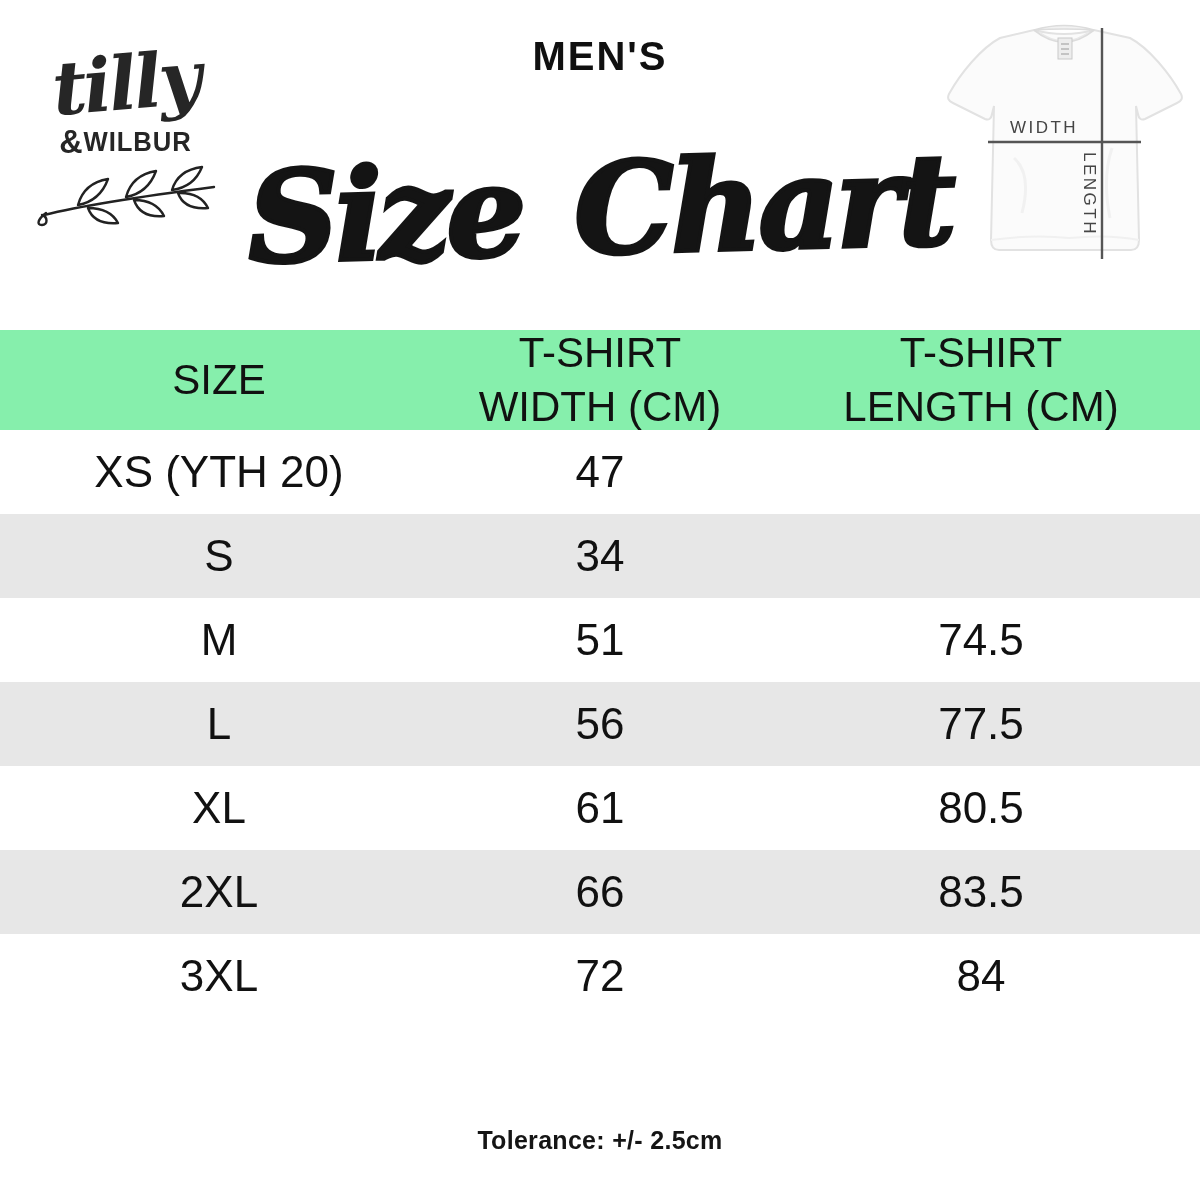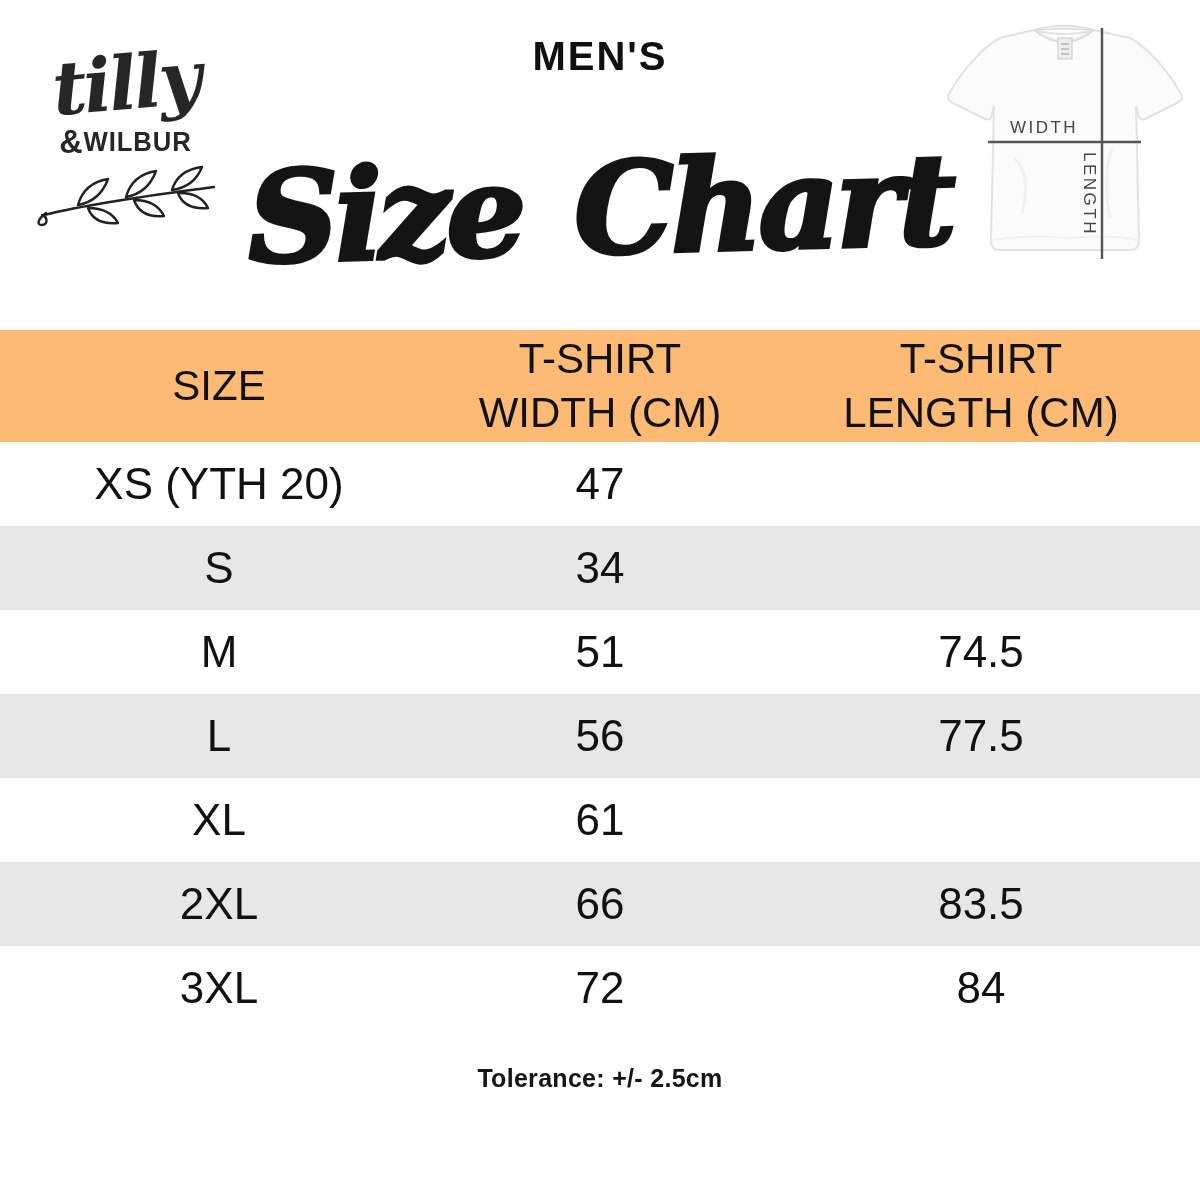--- a/index.html
+++ b/index.html
@@ -35,34 +35,34 @@
     font-size:126px; line-height:1.1; letter-spacing:-4px; word-spacing:12px;
     color:#141414; -webkit-text-stroke:4px #141414; transform:rotate(-1.5deg);
   }
 
   
   .tee-wrap { position:absolute; left:944px; top:8px; width:250px; height:260px; }
 
   
   .size-table { position:absolute; top:330px; left:0; width:1200px; }
   .t-row { display:flex; width:1200px; }
-  .t-head { height:112px; background:#fdba74; }
+  .t-head { height:100px; background:#86efac; }
   .t-body-row { height:84px; }
   .t-body-row.alt { background:#e7e7e7; }
   .cell {
     display:flex; align-items:center; justify-content:center;
     text-align:center; color:#111111;
   }
   .c1 { width:438px; } .c2 { width:324px; } .c3 { width:438px; }
   .t-head .cell { font-size:42px; line-height:1.28; white-space:pre-line; font-weight:400; }
   .t-body-row .cell { font-size:44px; font-weight:400; }
 
   
   .tolerance {
-    position:absolute; top:1064px; left:0; width:1200px; text-align:center;
+    position:absolute; top:1126px; left:0; width:1200px; text-align:center;
     font-size:25px; font-weight:700; letter-spacing:0.3px; color:#151515;
   }
 </style>
 </head>
 <body>
 
 <div class="canvas">
 
   <div class="logo">
     <span class="logo-script">tilly</span>
@@ -134,20 +134,21 @@
       <div class="cell c3">74.5</div>
     </div>
     <div class="t-row t-body-row alt">
       <div class="cell c1">L</div>
       <div class="cell c2">56</div>
       <div class="cell c3">77.5</div>
     </div>
     <div class="t-row t-body-row">
       <div class="cell c1">XL</div>
       <div class="cell c2">61</div>
+      <div class="cell c3">80.5</div>
     </div>
     <div class="t-row t-body-row alt">
       <div class="cell c1">2XL</div>
       <div class="cell c2">66</div>
       <div class="cell c3">83.5</div>
     </div>
     <div class="t-row t-body-row">
       <div class="cell c1">3XL</div>
       <div class="cell c2">72</div>
       <div class="cell c3">84</div>

